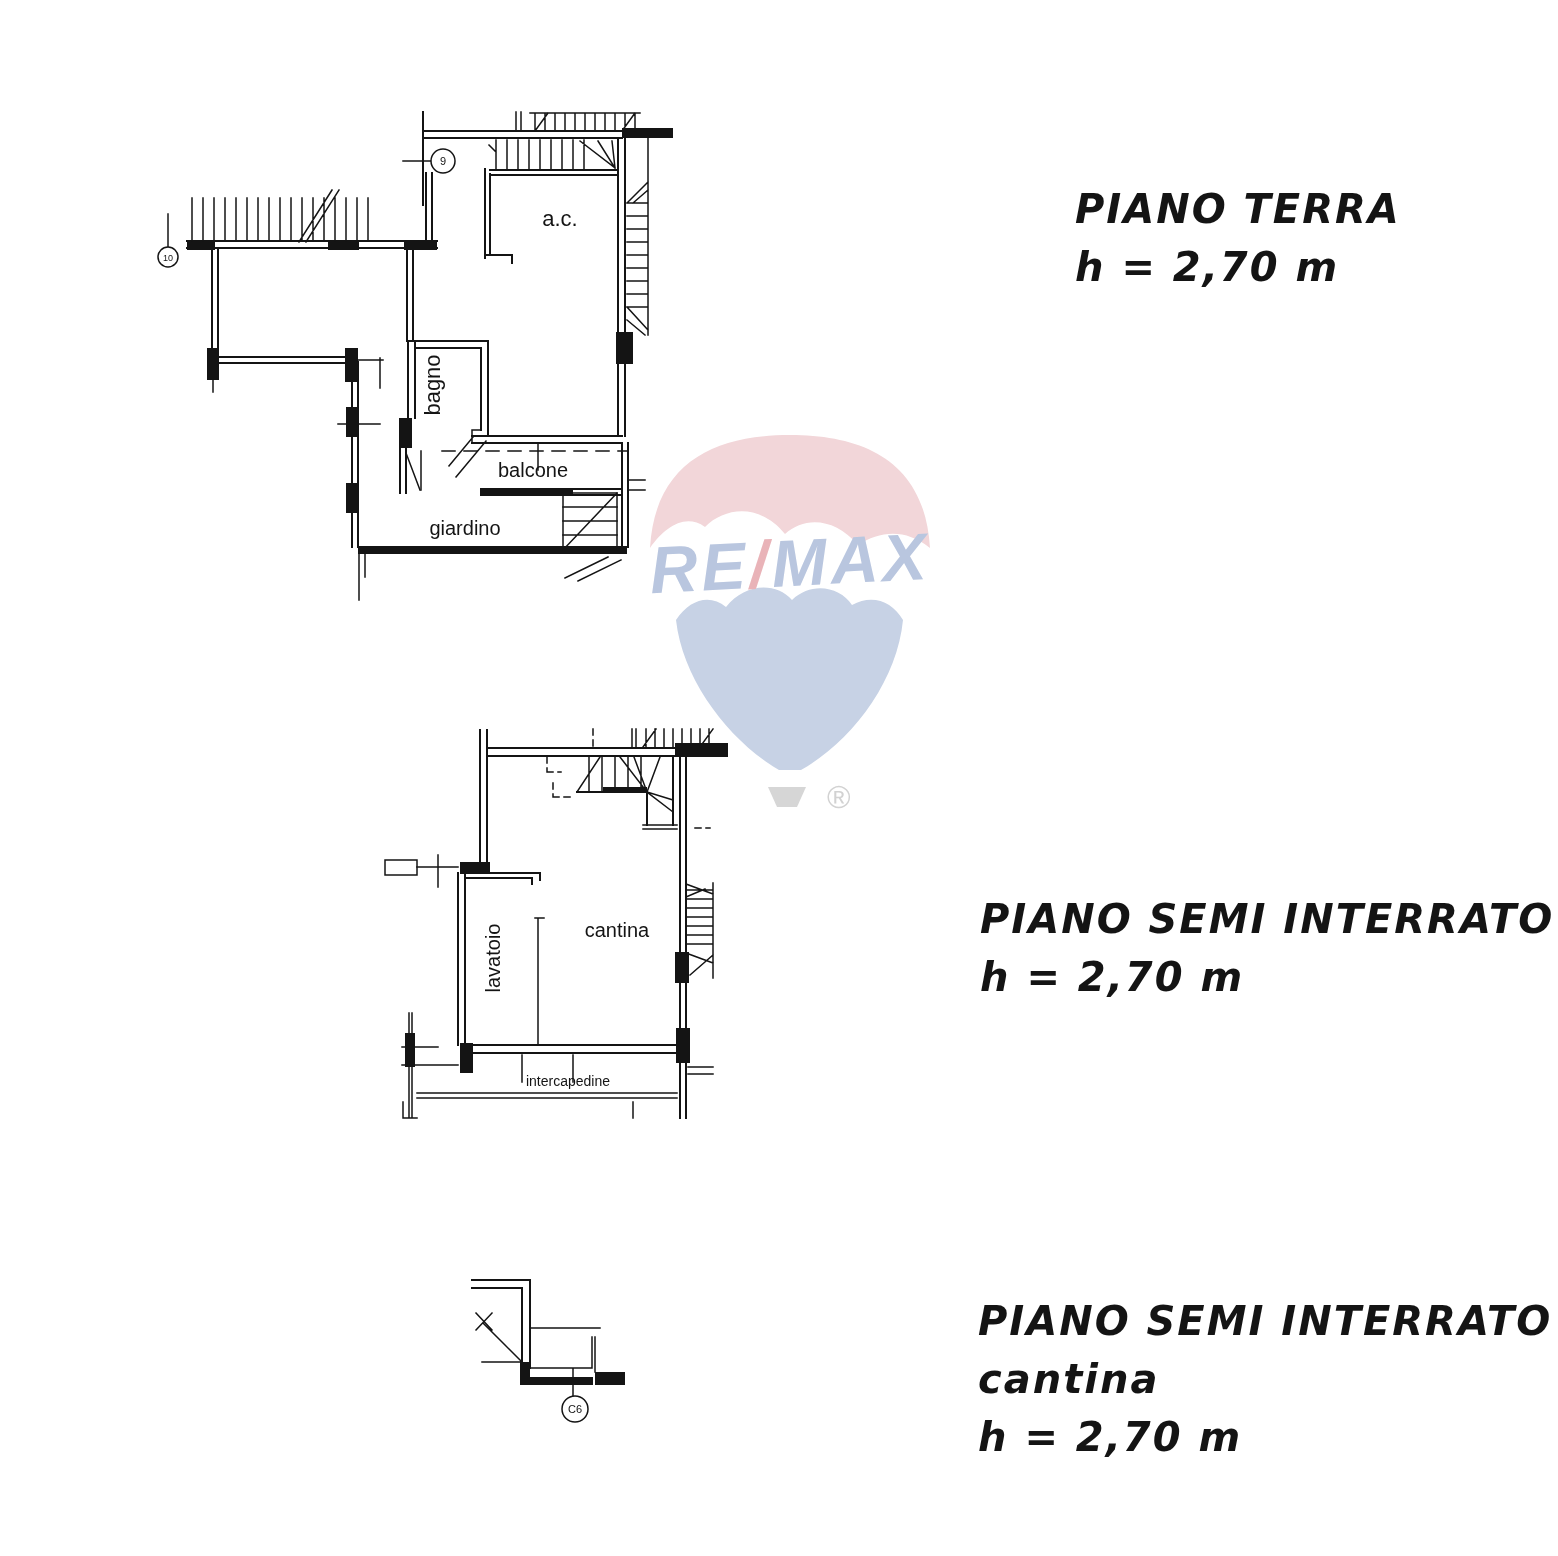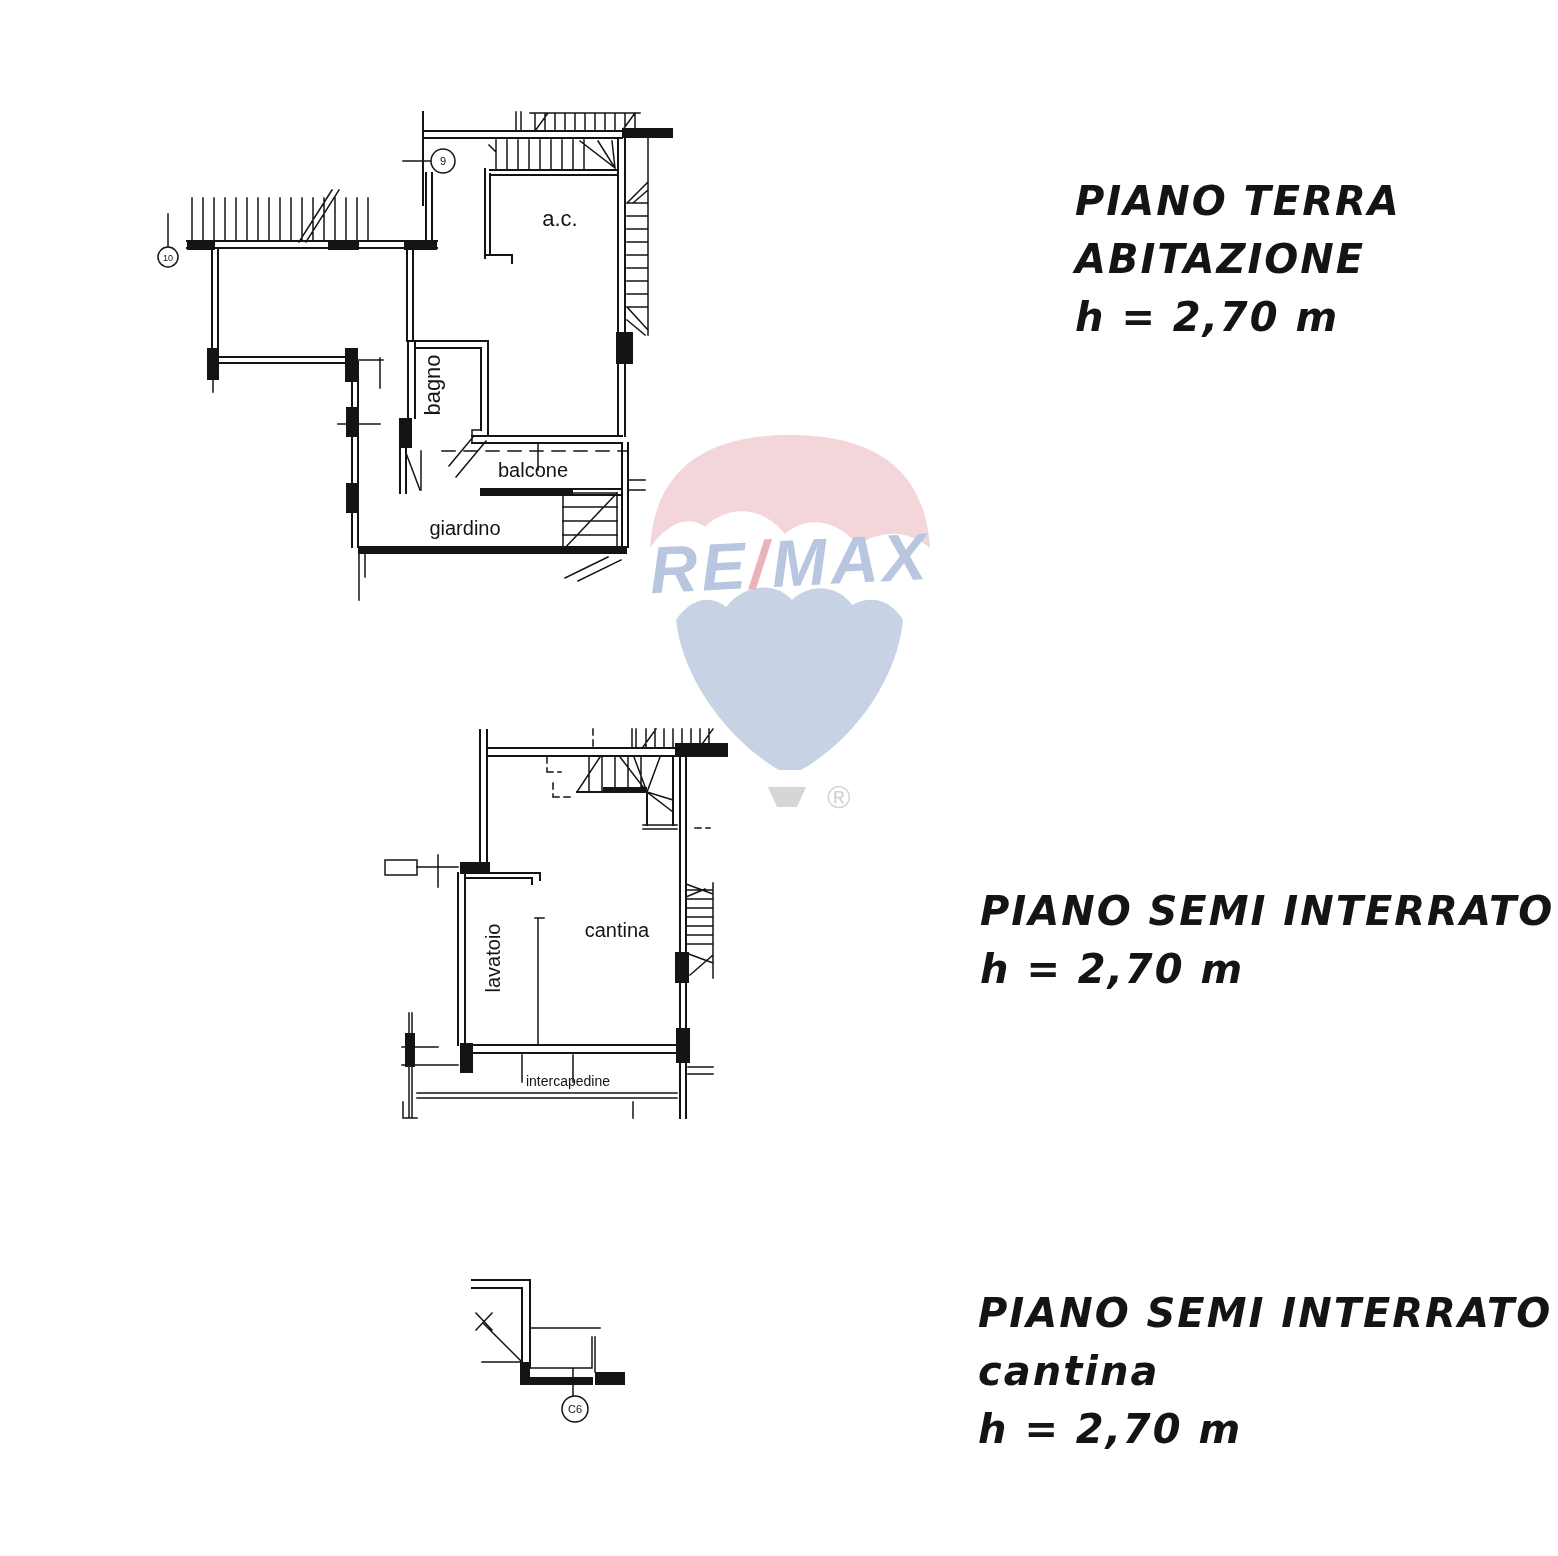--- a/index.html
+++ b/index.html
@@ -8,21 +8,21 @@
   svg{position:absolute;left:0;top:0;}
   .w{stroke:#141414;stroke-width:2;fill:none;stroke-linecap:square;}
   .t{stroke:#141414;stroke-width:1.5;fill:none;stroke-linecap:square;}
   .f{fill:#141414;stroke:none;}
   .dashline{stroke-dasharray:13 9;}
   .dashs{stroke-dasharray:6 5;}
   .roomlabel{fill:#141414;font-family:"Liberation Sans", sans-serif;}
   .marker-circle{fill:#ffffff;stroke:#141414;stroke-width:1.5;}
   .annotation{position:absolute;color:#141414;
      font-family:"DejaVu Sans", sans-serif;font-style:italic;font-weight:bold;
-     font-size:40px;line-height:58px;letter-spacing:2px;white-space:nowrap;}
+     font-size:40px;line-height:58px;letter-spacing:2px;white-space:nowrap;margin-top:8px;}
   .annotation .ln{display:block;}
 </style>
 </head>
 <body>
 
 <div class="canvas">
 
   <svg width="1558" height="1556" viewBox="0 0 1558 1556">
     <g>
 
@@ -160,21 +160,20 @@
       <rect class="f" x="520" y="1362" width="10" height="23"></rect>
       <rect class="f" x="520" y="1377" width="73" height="8"></rect>
       <rect class="f" x="595" y="1372" width="30" height="13"></rect>
       <circle class="marker-circle" cx="575" cy="1409" r="13"></circle>
       <text class="roomlabel" x="575" y="1413" font-size="11" text-anchor="middle">C6</text>
     </g>
   </svg>
 
   <div class="annotation" style="left:1075px;top:172px;">
     <span class="ln">PIANO TERRA</span>
-    <span class="ln">ABITAZIONE</span>
     <span class="ln">h = 2,70 m</span>
   </div>
 
   <div class="annotation" style="left:980px;top:882px;">
     <span class="ln">PIANO SEMI INTERRATO</span>
     <span class="ln">h = 2,70 m</span>
   </div>
 
   <div class="annotation" style="left:978px;top:1284px;">
     <span class="ln">PIANO SEMI INTERRATO</span>

